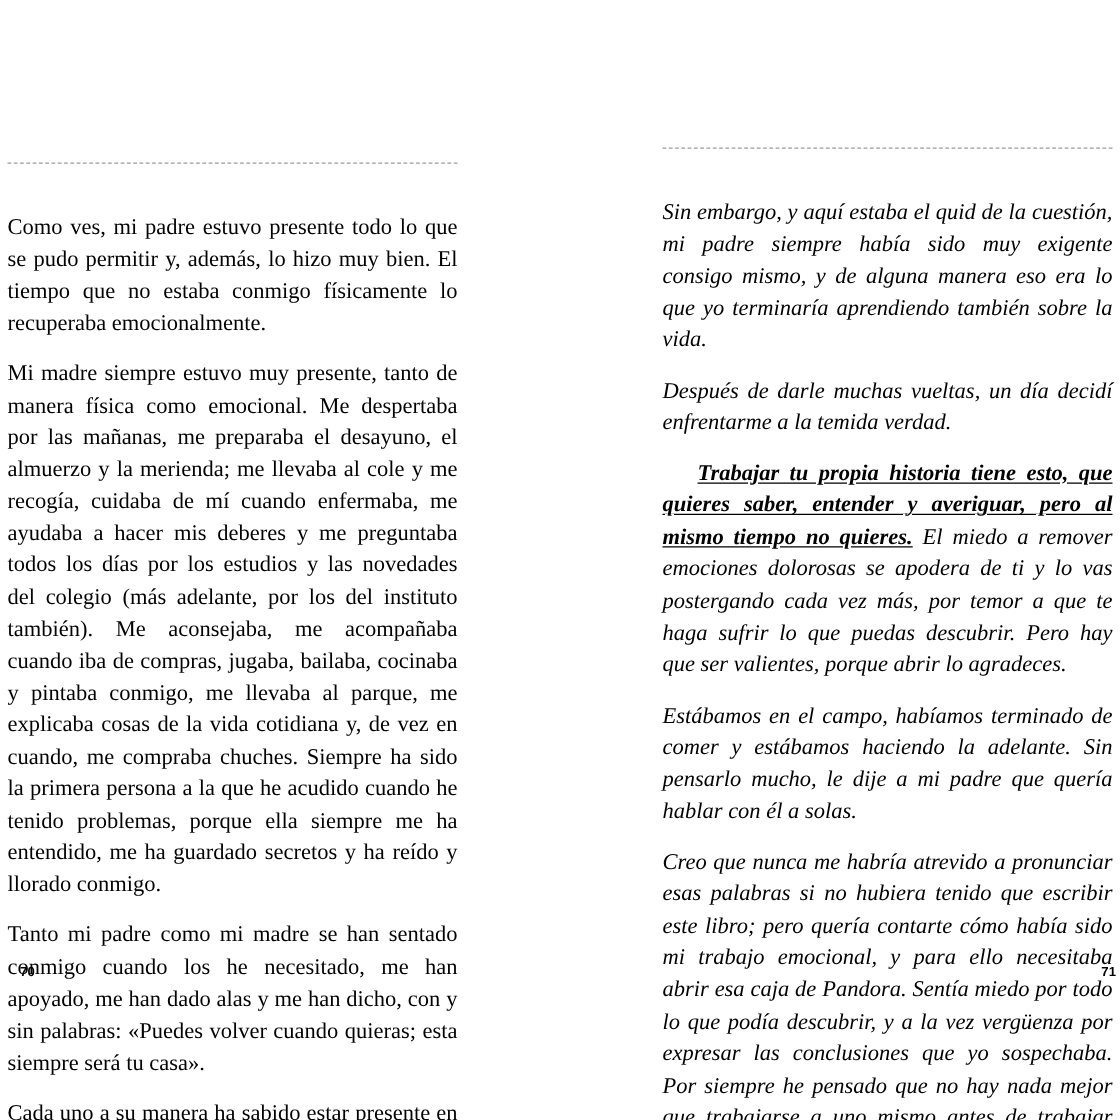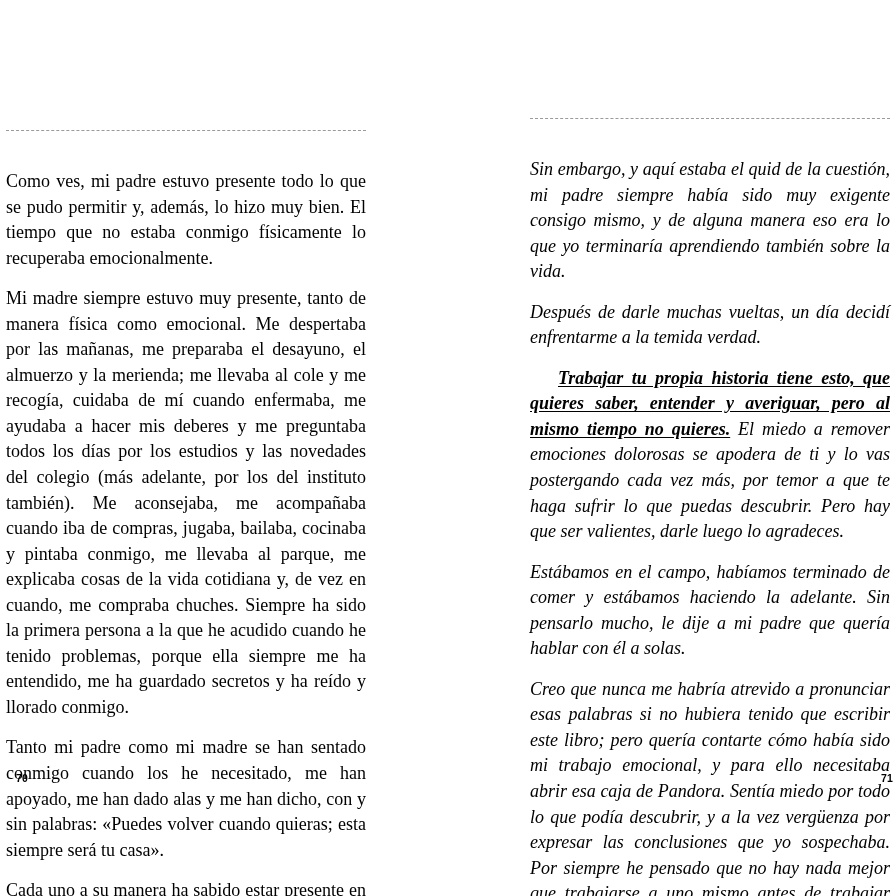--- a/index.html
+++ b/index.html
@@ -92,20 +92,20 @@
       <p class="para">Cada uno a su manera ha sabido estar presente en mi vida la mayoría de las veces y, gracias a eso, crecí con un apego seguro. Creo que he tenido muy buenos padres.</p>
     </div>
     <div class="folio">70</div>
   </div>
 
   <div class="page page-right">
     <div class="text-column">
       <hr class="rule">
       <p class="para">Sin embargo, y aquí estaba el quid de la cuestión, mi padre siempre había sido muy exigente consigo mismo, y de alguna manera eso era lo que yo terminaría aprendiendo también sobre la vida.</p>
       <p class="para">Después de darle muchas vueltas, un día decidí enfrentarme a la temida verdad.</p>
-      <p class="para"><span class="lead-bold">Trabajar tu propia historia tiene esto, que quieres saber, entender y averiguar, pero al mismo tiempo no quieres.</span><span> El miedo a remover emociones dolorosas se apodera de ti y lo vas postergando cada vez más, por temor a que te haga sufrir lo que puedas descubrir. Pero hay que ser valientes, darle luego lo agradeces.</span></p>
+      <p class="para"><span class="lead-bold">Trabajar tu propia historia tiene esto, que quieres saber, entender y averiguar, pero al mismo tiempo no quieres.</span><span> El miedo a remover emociones dolorosas se apodera de ti y lo vas postergando cada vez más, por temor a que te haga sufrir lo que puedas descubrir. Pero hay que ser valientes, porque abrir lo agradeces.</span></p>
       <p class="para">Estábamos en el campo, habíamos terminado de comer y estábamos haciendo la adelante. Sin pensarlo mucho, le dije a mi padre que quería hablar con él a solas.</p>
       <p class="para">Creo que nunca me habría atrevido a pronunciar esas palabras si no hubiera tenido que escribir este libro; pero quería contarte cómo había sido mi trabajo emocional, y para ello necesitaba abrir esa caja de Pandora. Sentía miedo por todo lo que podía descubrir, y a la vez vergüenza por expresar las conclusiones que yo sospechaba. Por siempre he pensado que no hay nada mejor que trabajarse a uno mismo antes de trabajar con los demás, pues eso te brinda una oportunidad excelente para comprender a quien tienes delante.</p>
     </div>
     <div class="folio">71</div>
   </div>
 
 </div>
 
 </body></html>

